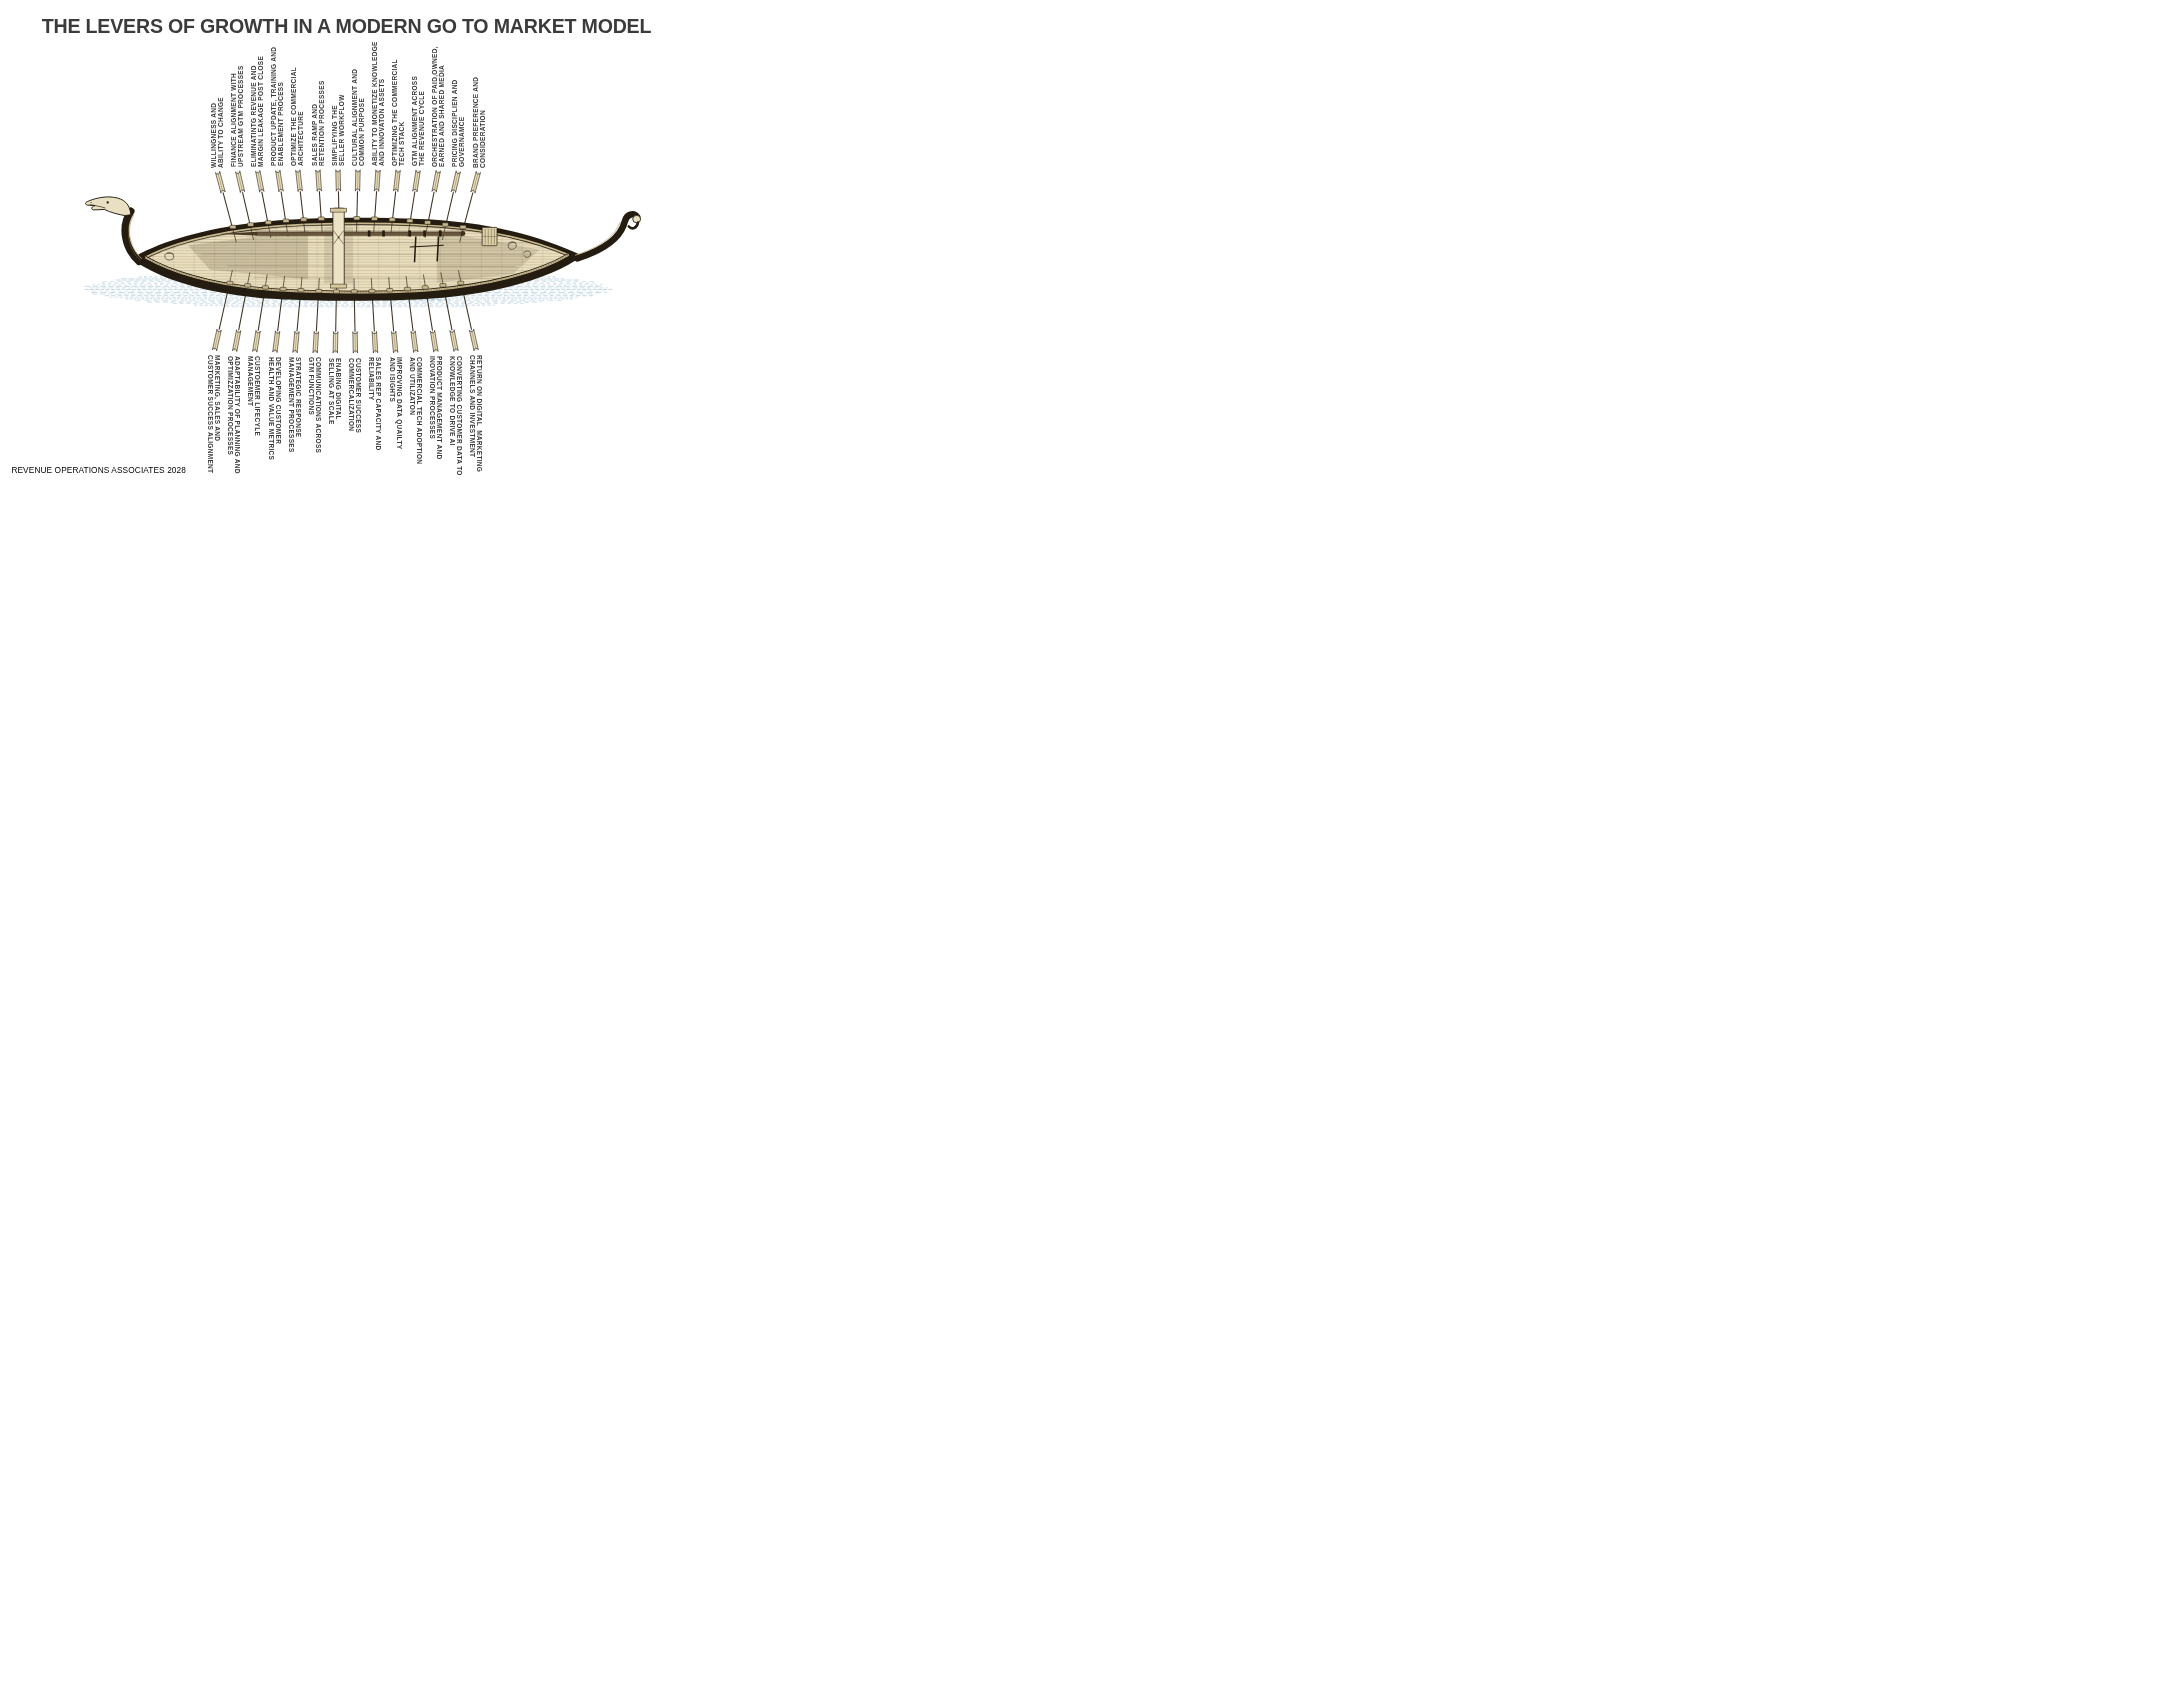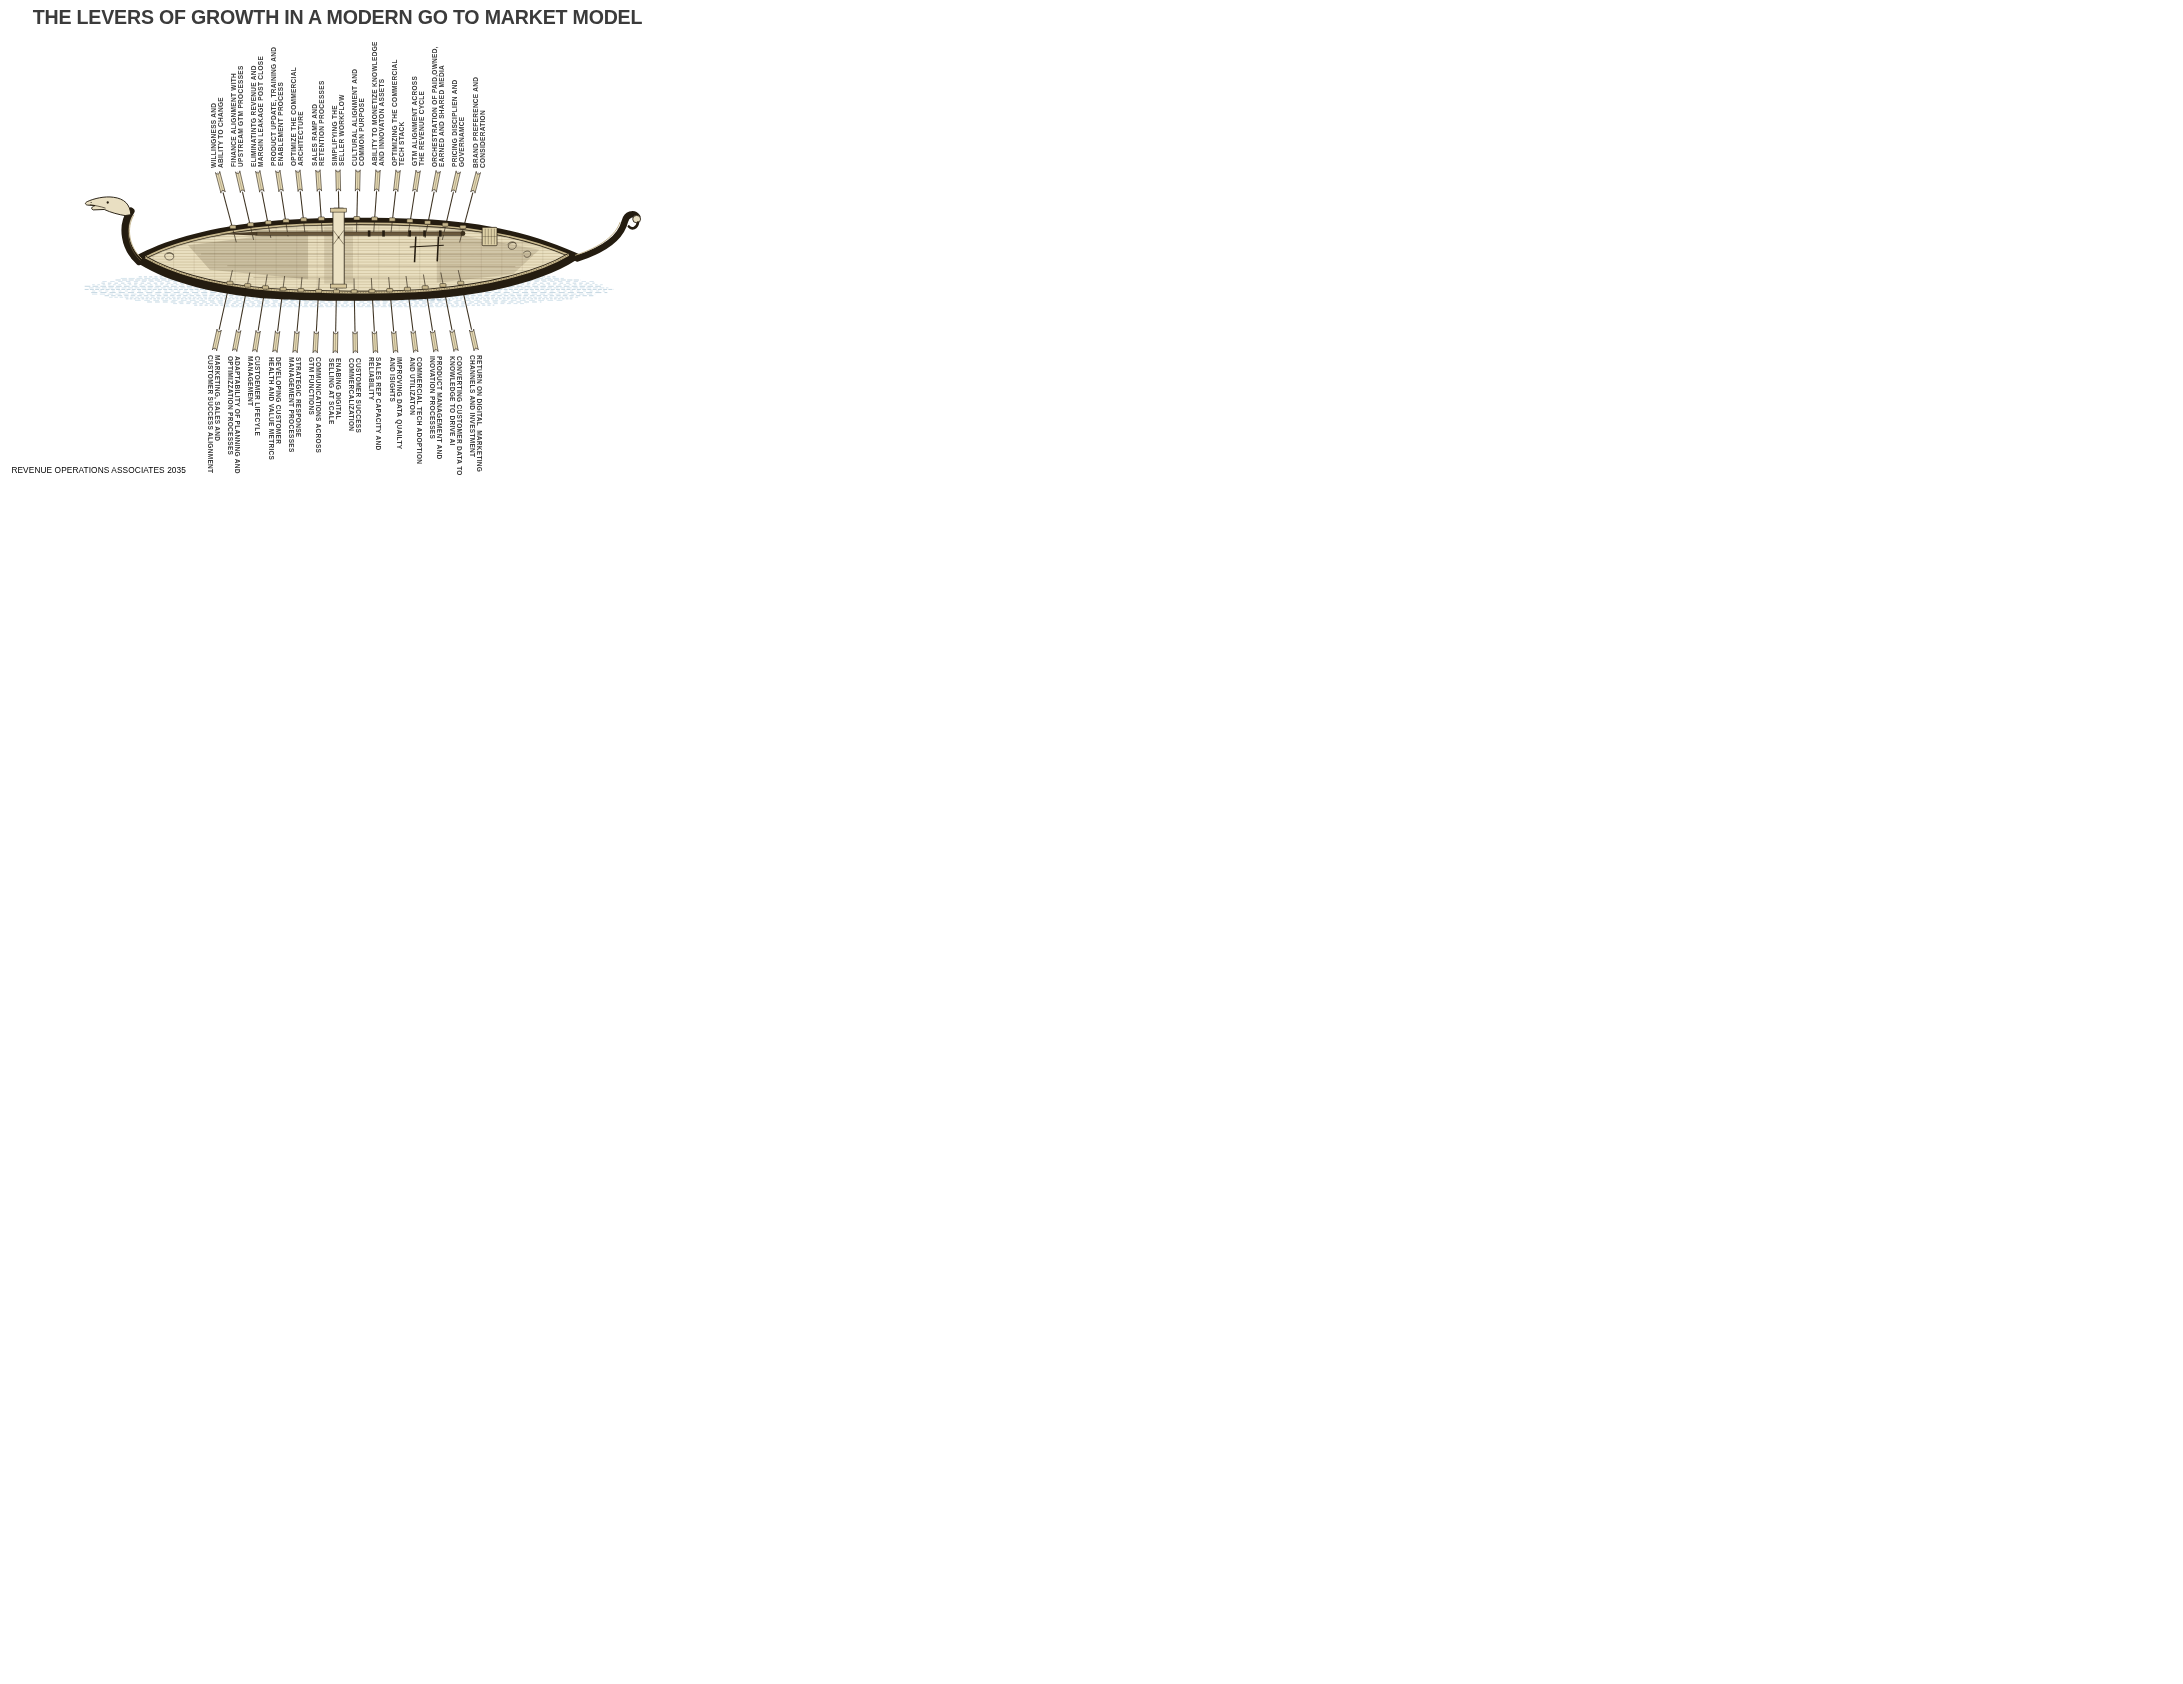--- a/index.html
+++ b/index.html
@@ -2,21 +2,21 @@
 <html style="--title-color: #3b3b3b; --label-color: #3a3a3a; --footer-color: #000000; --hull: #241c10; --deck: #e9dfc0; --rail: #c8b88d; --blade: #e8dcb6; --water: #8fb3c8;font-size:7px"><head>
 <meta charset="utf-8">
 <style>
   :root{
     --title-color:#3b3b3b; --label-color:#3a3a3a; --footer-color:#000;
     --hull:#241c10; --deck:#e9dfc0; --rail:#c8b88d; --blade:#e8dcb6; --water:#8fb3c8;
   }
   html,body{margin:0;padding:0;background:#fff;}
   body{width:675px;height:477px;position:relative;overflow:hidden;
        font-family:"Liberation Sans",sans-serif;}
-  .page-title{position:absolute;top:6.1px;left:0;width:675px;margin:0;text-align:center;
+  .page-title{position:absolute;top:6.1px;left:0;width:675px;margin:9px;text-align:center;
       font-size:19.6px;font-weight:bold;letter-spacing:-0.2px;color:var(--title-color);white-space:nowrap;}
   #ship-svg{position:absolute;left:0;top:0;}
   .lever-label{position:absolute;width:148px;height:14px;line-height:7px;font-size:6.5px;
       font-weight:bold;letter-spacing:0.3px;color:var(--label-color);white-space:pre;
       pointer-events:none;}
   .lever-label.top{transform-origin:left bottom;transform:rotate(-90deg);}
   .lever-label.bottom{transform-origin:left top;transform:rotate(90deg);}
   .footer-credit{position:absolute;left:11.4px;top:465px;font-size:8.3px;color:var(--footer-color);
       letter-spacing:0.1px;}
 </style>
@@ -451,14 +451,14 @@
     <div class="lever-label bottom" style="left: 423px; top: 357px;">COMMERCIAL TECH ADOPTION
 AND UTILIZATON</div>
     <div class="lever-label bottom" style="left: 443px; top: 356px;">PRODUCT MANAGEMENT AND
 INOVATION PROCESSES</div>
     <div class="lever-label bottom" style="left: 463px; top: 356px;">CONVERTING CUSTOMER DATA TO
 KNOWLEDGE TO DRIVE AI</div>
     <div class="lever-label bottom" style="left: 483px; top: 355px;">RETURN ON DIGITAL  MARKETING
 CHANNELS AND INVESTMENT</div>
   </div>
 
-<div class="footer-credit">REVENUE OPERATIONS ASSOCIATES 2035</div>
+<div class="footer-credit">REVENUE OPERATIONS ASSOCIATES 2028</div>
 
 
 </body></html>

